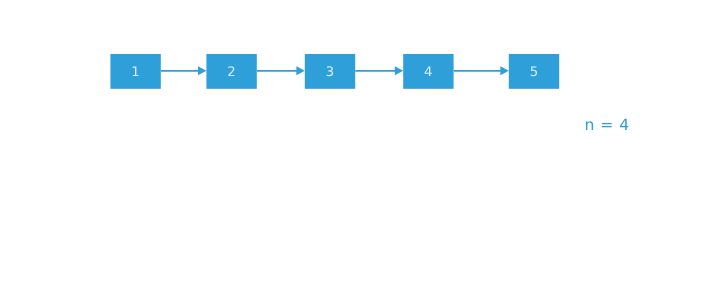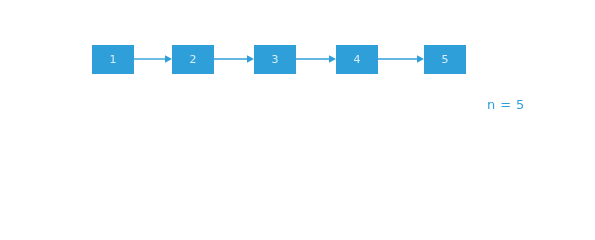--- a/index.html
+++ b/index.html
@@ -75,14 +75,14 @@
       <polygon points="33,2.2 40,6 33,9.8" fill="#2f9fd9"></polygon>
     </svg>
     <svg class="edge" width="40" height="12" viewBox="0 0 40 12" style="left: 296px; top: 53px;">
       <line x1="0" y1="6" x2="34" y2="6" stroke="#2f9fd9" stroke-width="1.4"></line>
       <polygon points="33,2.2 40,6 33,9.8" fill="#2f9fd9"></polygon>
     </svg>
     <svg class="edge" width="46" height="12" viewBox="0 0 46 12" style="left: 378px; top: 53px;">
       <line x1="0" y1="6" x2="40" y2="6" stroke="#2f9fd9" stroke-width="1.4"></line>
       <polygon points="39,2.2 46,6 39,9.8" fill="#2f9fd9"></polygon>
     </svg>
-    <div class="annotation" style="left: 487px; top: 98px; color: rgb(47, 159, 217);">n = 5</div>
+    <div class="annotation" style="left: 487px; top: 98px; color: rgb(47, 159, 217);">n = 4</div>
   </div>
 
 </body></html>

